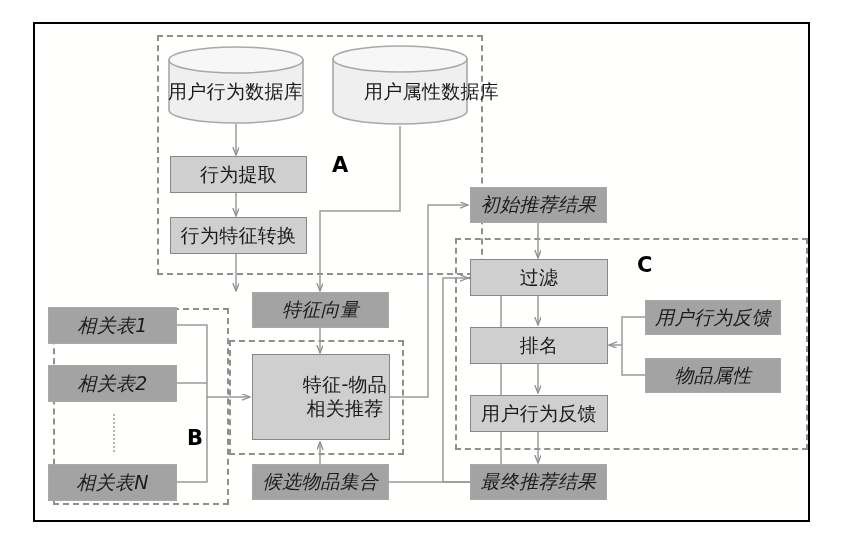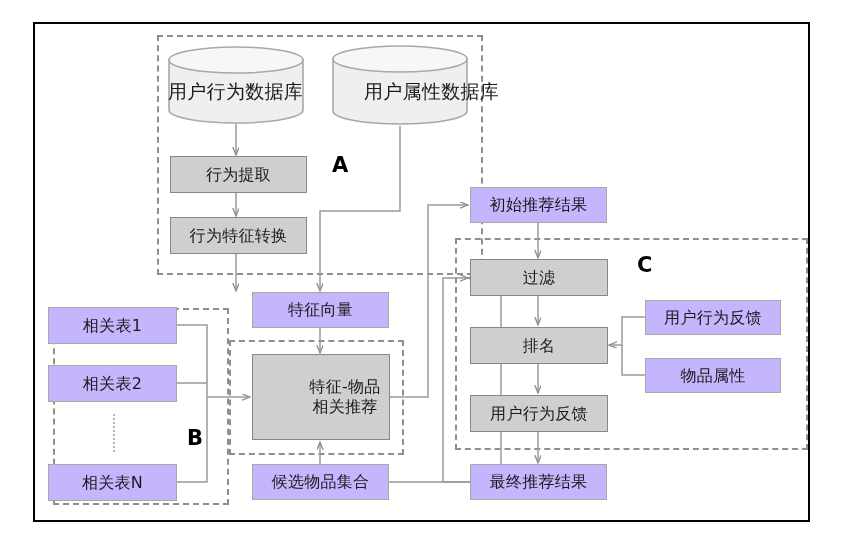--- a/index.html
+++ b/index.html
@@ -53,28 +53,29 @@
     line-height: 1;
   }
   
   .node {
     position: absolute;
     box-sizing: border-box;
     display: flex;
     align-items: center;
     justify-content: center;
     text-align: left;
-    font-size: 16px;
+    font-size: 19px;
     color: #1a1a1a;
     line-height: 1.25;
     letter-spacing: 0.3px;
   }
   .node.light {
-    background: #c4b5fd;
+    background: #a3a3a3;
     border: 1.5px solid #a8a8a8;
+    font-style: italic;
   }
   .node.dark {
     background: #cfcfcf;
     border: 1.5px solid #878787;
   }
   
   .cylinder {
     position: absolute;
   }
   .cyl-label {

